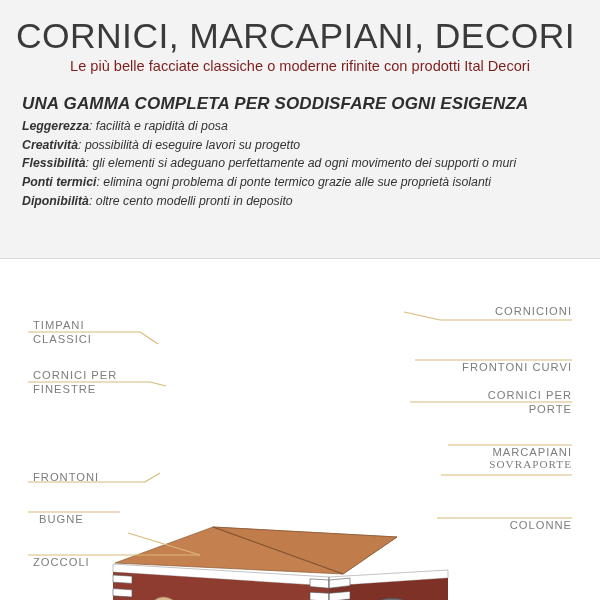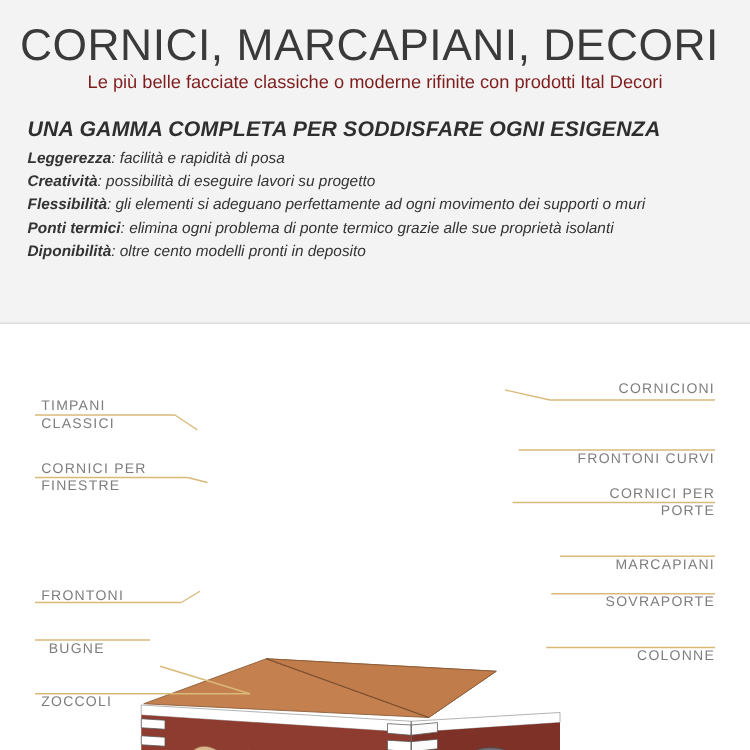--- a/index.html
+++ b/index.html
@@ -267,17 +267,17 @@
     <div class="callout left" style="left:33px;top:44px;"><span>TIMPANI</span><br><span>CLASSICI</span></div>
     <div class="callout left" style="left:33px;top:94px;"><span>CORNICI PER</span><br><span>FINESTRE</span></div>
     <div class="callout left" style="left:33px;top:196px;">FRONTONI</div>
     <div class="callout left" style="left:39px;top:238px;">BUGNE</div>
     <div class="callout left" style="left:33px;top:281px;">ZOCCOLI</div>
 
     <div class="callout right" style="right:28px;top:30px;">CORNICIONI</div>
     <div class="callout right" style="right:28px;top:86px;">FRONTONI CURVI</div>
     <div class="callout right" style="right:28px;top:114px;"><span>CORNICI PER</span><br><span>PORTE</span></div>
     <div class="callout right" style="right:28px;top:171px;">MARCAPIANI</div>
-    <div class="callout right" style="right:28px;top:201px;">SOVRAPORTE</div>
+    <div class="callout right" style="right:28px;top:183px;font-family:Liberation Serif, serif;">SOVRAPORTE</div>
     <div class="callout right" style="right:28px;top:244px;">COLONNE</div>
 
   </div>
 </div>
 
 </body></html>

